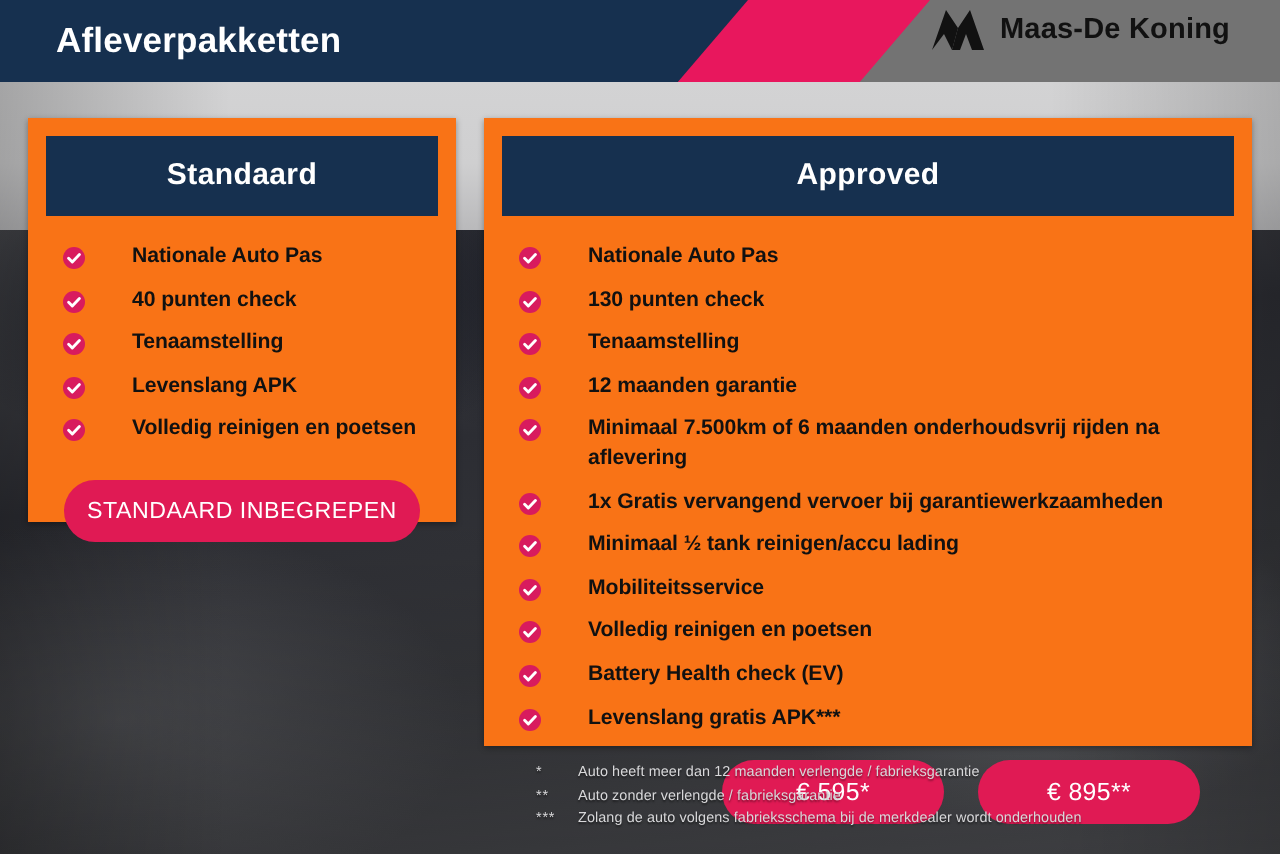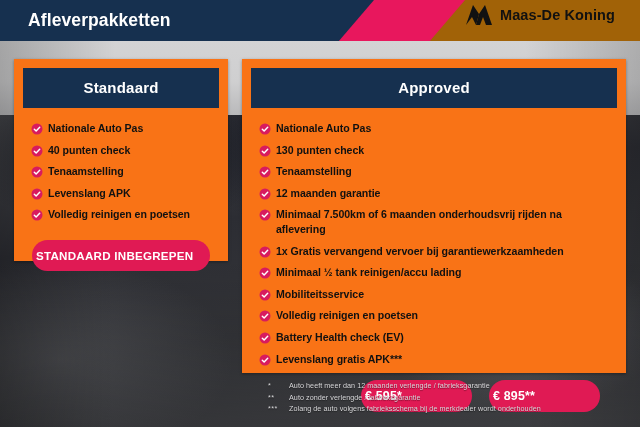--- a/index.html
+++ b/index.html
@@ -45,21 +45,21 @@
     background:
       linear-gradient(90deg, rgba(0,0,0,0.22) 0%, rgba(0,0,0,0) 18%, rgba(0,0,0,0) 82%, rgba(0,0,0,0.18) 100%),
       linear-gradient(180deg, rgba(0,0,0,0) 60%, rgba(0,0,0,0.20) 100%);
   }
 
   
   .header {
     position: absolute;
     left: 0; top: 0;
     width: 640px; height: 41px;
-    background: #a16207;
+    background: #737373;
     overflow: hidden;
   }
   .header-navy {
     position: absolute;
     left: 0; top: 0;
     width: 390px; height: 41px;
     background: #16304f;
     clip-path: polygon(0 0, 100% 0, 89% 100%, 0 100%);
   }
   .header-pink {
@@ -120,21 +120,21 @@
   }
 
   .feature-list {
     list-style: none;
     margin: 0;
     padding: 13px 6px 0 8px;
   }
   .feature-item {
     display: flex;
     align-items: flex-start;
-    gap: 5px;
+    gap: 23px;
     margin-bottom: 7px;
   }
   .feature-item:last-child { margin-bottom: 0; }
   .check-icon {
     flex: 0 0 auto;
     width: 12px; height: 12px;
     margin-top: 2px;
     display: block;
   }
   .feature-text {
@@ -146,22 +146,22 @@
   }
 
   
   .btn {
     display: inline-block;
     background: #e01a54;
     color: #ffffff;
     border: none;
     border-radius: 16px;
     font-family: "Liberation Sans", sans-serif;
-    font-weight: bold;
-    text-align: left;
+    font-weight: normal;
+    text-align: center;
     cursor: pointer;
   }
   .btn-standard-row {
     padding: 18px 9px 14px 9px;
     display: flex;
     justify-content: center;
   }
   .btn-standard {
     width: 186px;
     padding: 9px 4px;

